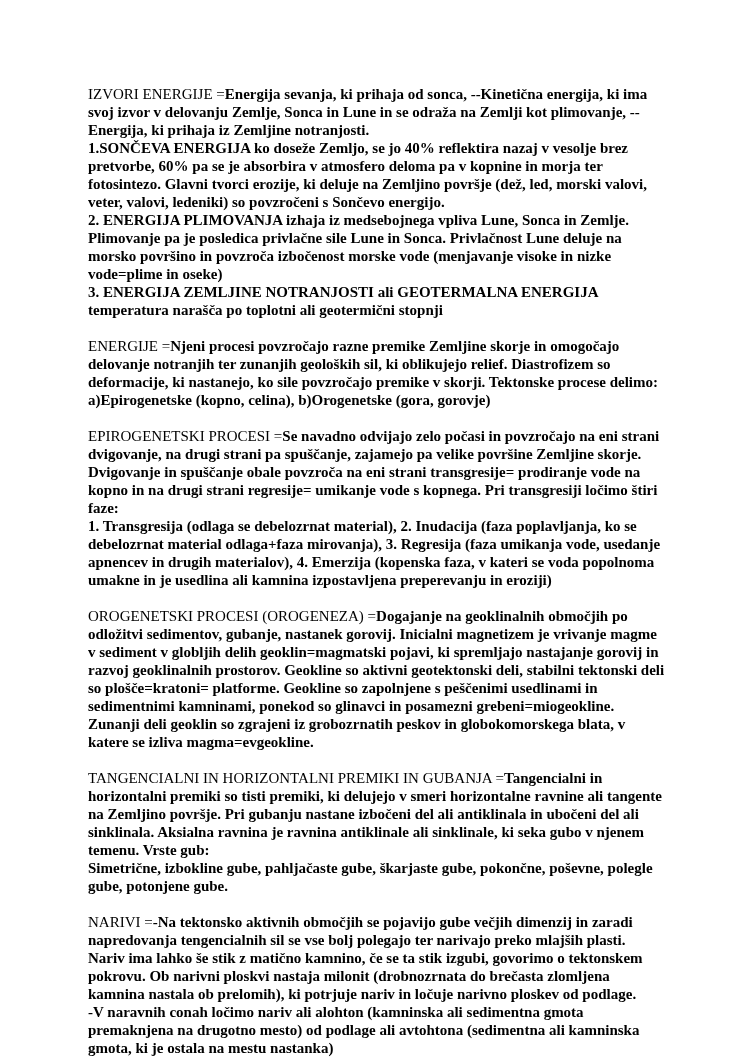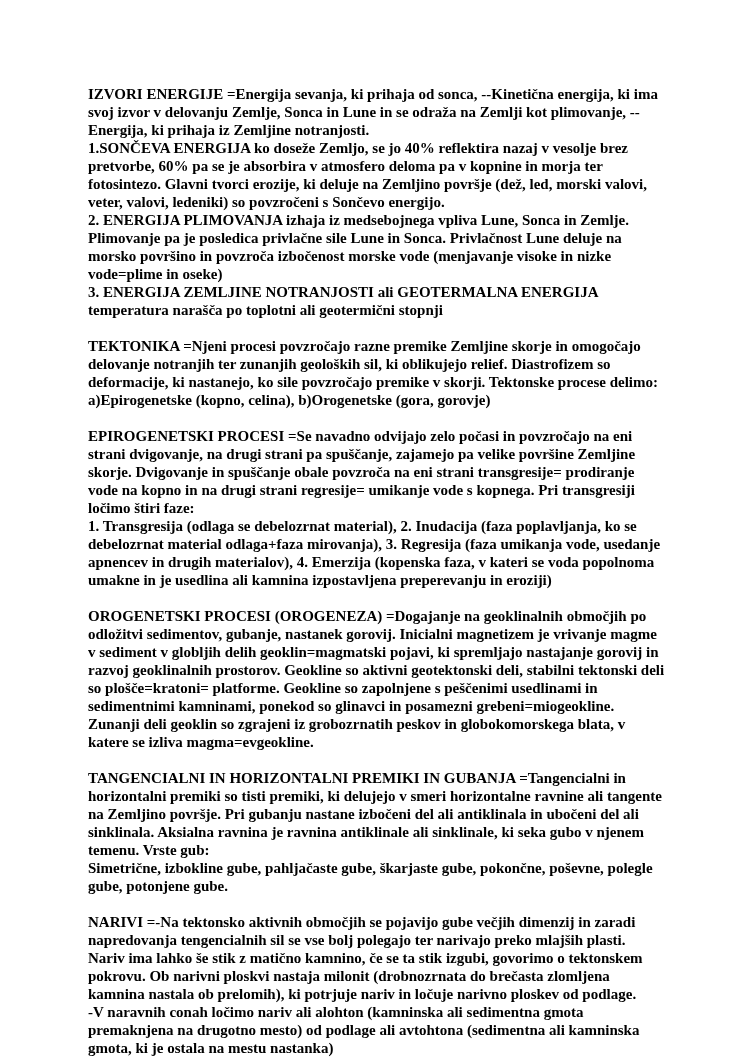--- a/index.html
+++ b/index.html
@@ -29,29 +29,29 @@
     text-align: left;
     word-spacing: normal;
   }
   .para {
     margin: 0 0 18px 0;
   }
   .run {
     font-weight: bold;
   }
   .run.bold {
-    font-weight: bold;
+    font-weight: normal;
   }
 </style>
 </head>
 <body>
 
 <main class="page">
   <section class="doc-text">
     <p class="para"><span class="run bold">IZVORI ENERGIJE =</span><span class="run">Energija sevanja, ki prihaja od sonca, --Kinetična energija, ki ima svoj izvor v delovanju Zemlje, Sonca in Lune in se odraža na Zemlji kot plimovanje, --Energija, ki prihaja iz Zemljine notranjosti.</span><br><span class="run">1.SONČEVA ENERGIJA ko doseže Zemljo, se jo 40% reflektira nazaj v vesolje brez pretvorbe, 60% pa se je absorbira v atmosfero deloma pa v kopnine in morja ter fotosintezo. Glavni tvorci erozije, ki deluje na Zemljino površje (dež, led, morski valovi, veter, valovi, ledeniki) so povzročeni s Sončevo energijo.</span><br><span class="run">2. ENERGIJA PLIMOVANJA izhaja iz medsebojnega vpliva Lune, Sonca in Zemlje. Plimovanje pa je posledica privlačne sile Lune in Sonca. Privlačnost Lune deluje na morsko površino in povzroča izbočenost morske vode (menjavanje visoke in nizke vode=plime in oseke)</span><br><span class="run">3. ENERGIJA ZEMLJINE NOTRANJOSTI ali GEOTERMALNA ENERGIJA temperatura narašča po toplotni ali geotermični stopnji</span></p>
-    <p class="para"><span class="run bold">TEKTONIKA =</span><span class="run">Njeni procesi povzročajo razne premike Zemljine skorje in omogočajo delovanje notranjih ter zunanjih geoloških sil, ki oblikujejo relief. Diastrofizem so deformacije, ki nastanejo, ko sile povzročajo premike v skorji. Tektonske procese delimo: a)Epirogenetske (kopno, celina), b)Orogenetske (gora, gorovje)</span></p>
+    <p class="para"><span class="run bold">ENERGIJE =</span><span class="run">Njeni procesi povzročajo razne premike Zemljine skorje in omogočajo delovanje notranjih ter zunanjih geoloških sil, ki oblikujejo relief. Diastrofizem so deformacije, ki nastanejo, ko sile povzročajo premike v skorji. Tektonske procese delimo: a)Epirogenetske (kopno, celina), b)Orogenetske (gora, gorovje)</span></p>
     <p class="para"><span class="run bold">EPIROGENETSKI PROCESI =</span><span class="run">Se navadno odvijajo zelo počasi in povzročajo na eni strani dvigovanje, na drugi strani pa spuščanje, zajamejo pa velike površine Zemljine skorje. Dvigovanje in spuščanje obale povzroča na eni strani transgresije= prodiranje vode na kopno in na drugi strani regresije= umikanje vode s kopnega. Pri transgresiji ločimo štiri faze:</span><br><span class="run">1. Transgresija (odlaga se debelozrnat material), 2. Inudacija (faza poplavljanja, ko se debelozrnat material odlaga+faza mirovanja), 3. Regresija (faza umikanja vode, usedanje apnencev in drugih materialov), 4. Emerzija (kopenska faza, v kateri se voda popolnoma umakne in je usedlina ali kamnina izpostavljena preperevanju in eroziji)</span></p>
     <p class="para"><span class="run bold">OROGENETSKI PROCESI (OROGENEZA) =</span><span class="run">Dogajanje na geoklinalnih območjih po odložitvi sedimentov, gubanje, nastanek gorovij. Inicialni magnetizem je vrivanje magme v sediment v globljih delih geoklin=magmatski pojavi, ki spremljajo nastajanje gorovij in razvoj geoklinalnih prostorov. Geokline so aktivni geotektonski deli, stabilni tektonski deli so plošče=kratoni= platforme. Geokline so zapolnjene s peščenimi usedlinami in sedimentnimi kamninami, ponekod so glinavci in posamezni grebeni=miogeokline. Zunanji deli geoklin so zgrajeni iz grobozrnatih peskov in globokomorskega blata, v katere se izliva magma=evgeokline.</span></p>
     <p class="para"><span class="run bold">TANGENCIALNI IN HORIZONTALNI PREMIKI IN GUBANJA =</span><span class="run">Tangencialni in horizontalni premiki so tisti premiki, ki delujejo v smeri horizontalne ravnine ali tangente na Zemljino površje. Pri gubanju nastane izbočeni del ali antiklinala in ubočeni del ali sinklinala. Aksialna ravnina je ravnina antiklinale ali sinklinale, ki seka gubo v njenem temenu. Vrste gub:</span><br><span class="run">Simetrične, izbokline gube, pahljačaste gube, škarjaste gube, pokončne, poševne, polegle gube, potonjene gube.</span></p>
     <p class="para"><span class="run bold">NARIVI =</span><span class="run">-Na tektonsko aktivnih območjih se pojavijo gube večjih dimenzij in zaradi napredovanja tengencialnih sil se vse bolj polegajo ter narivajo preko mlajših plasti. Nariv ima lahko še stik z matično kamnino, če se ta stik izgubi, govorimo o tektonskem pokrovu. Ob narivni ploskvi nastaja milonit (drobnozrnata do brečasta zlomljena kamnina nastala ob prelomih), ki potrjuje nariv in ločuje narivno ploskev od podlage.</span><br><span class="run">-V naravnih conah ločimo nariv ali alohton (kamninska ali sedimentna gmota premaknjena na drugotno mesto) od podlage ali avtohtona (sedimentna ali kamninska gmota, ki je ostala na mestu nastanka)</span></p>
     <p class="para"><span class="run bold">VRSTE GUBANJA =</span><span class="run">narivi, ki so nastali iz poleglih gub večjih dimenzij, --prekinjene polegle gube, --del terena zdrsi preko avtohtona</span></p>
   </section>
 </main>
 
 </body></html>

